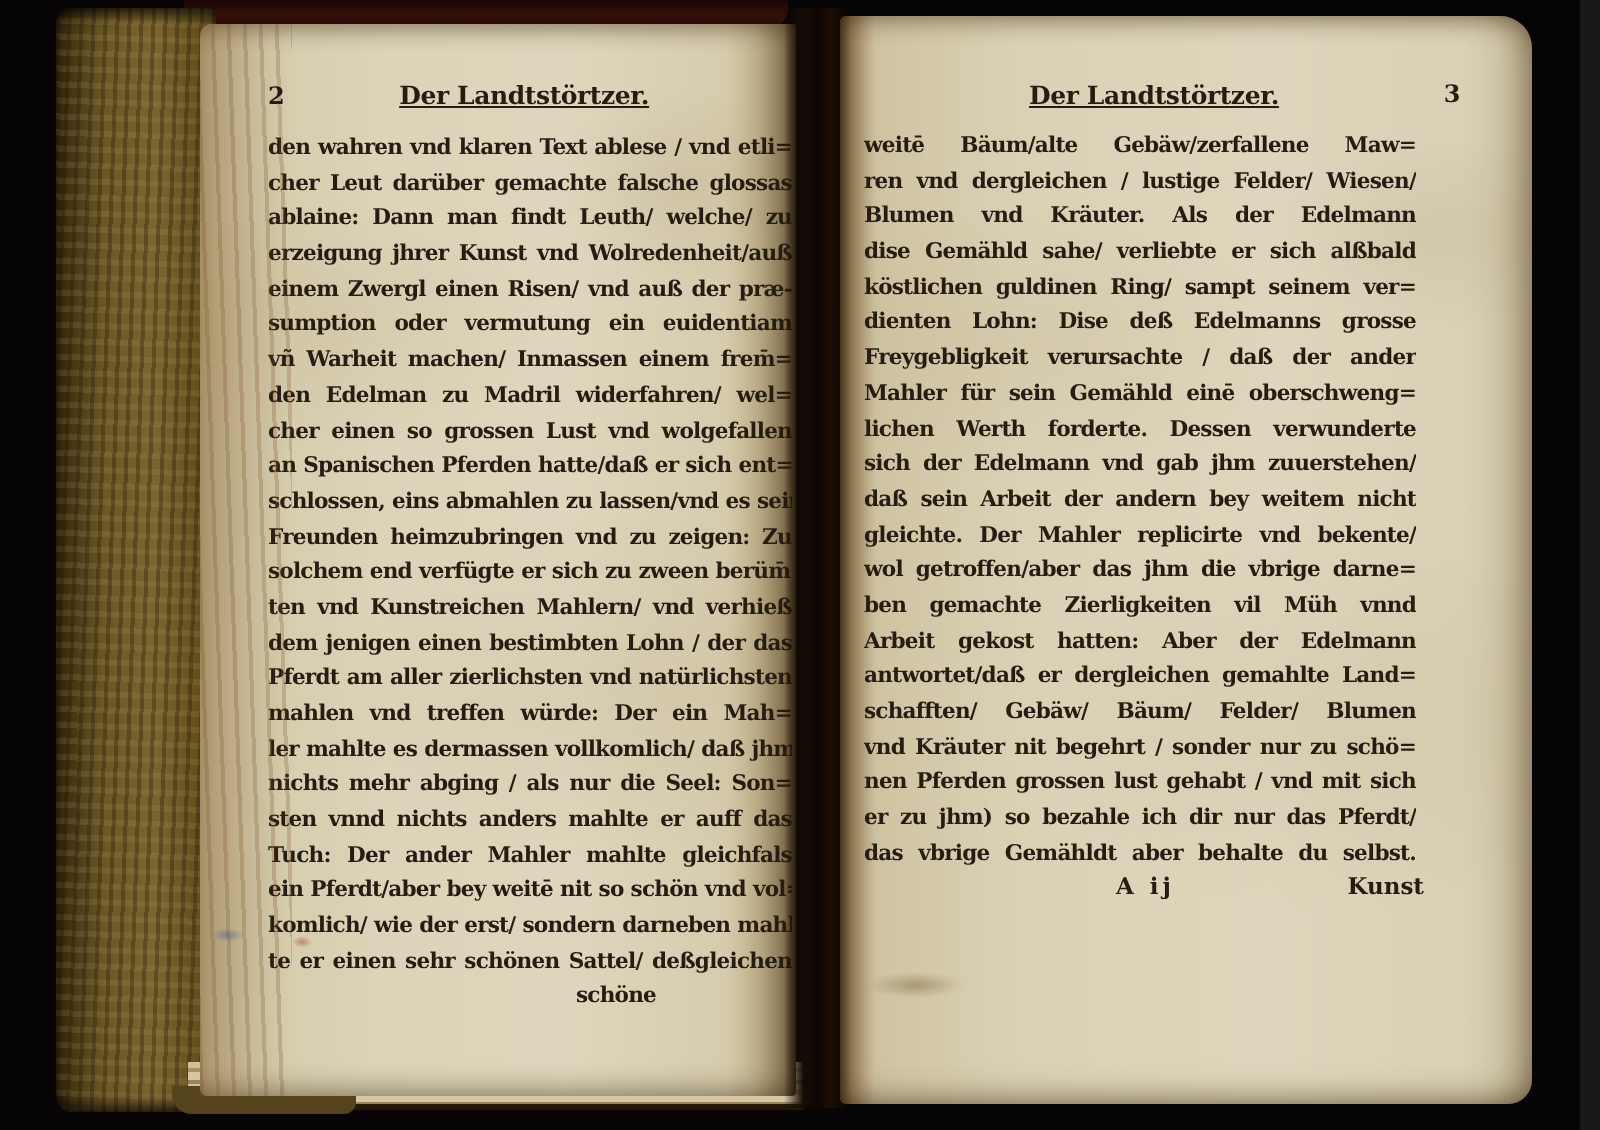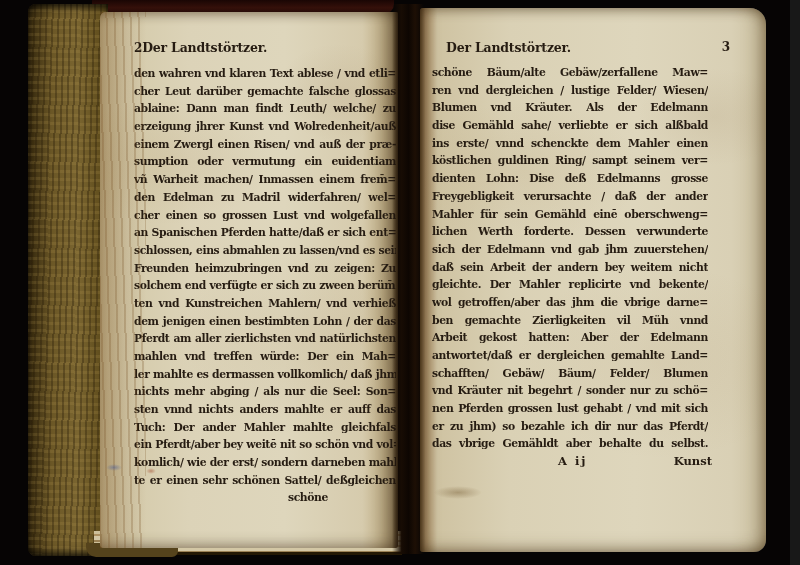--- a/index.html
+++ b/index.html
@@ -44,21 +44,21 @@
       radial-gradient(170px 100px at 30% 30%, rgba(150,118,66,.09), rgba(0,0,0,0) 70%),
       radial-gradient(210px 140px at 70% 65%, rgba(140,108,58,.08), rgba(0,0,0,0) 70%),
       radial-gradient(110px 70px at 85% 20%, rgba(130,100,60,.09), rgba(0,0,0,0) 70%),
       linear-gradient(90deg,#6d5430 0%,#b09469 1.6%,#cfc3a2 5%,#dad1b5 26%,#ded6bc 62%,#d9d0b5 90%,#cbc0a0 100%);
     box-shadow:inset 12px 0 16px -9px rgba(30,15,5,.6), inset -14px 0 18px -10px rgba(80,58,26,.55), inset 0 -12px 16px -10px rgba(80,58,26,.5), inset 0 10px 12px -8px rgba(80,58,26,.45);}
   
   .head-row{position:relative;display:flex;align-items:baseline;font-weight:700;font-size:12.5px;letter-spacing:-.2px;}
   .page-left .head-row{margin:28px 2px 0 34px;width:262px;}
   .page-right .head-row{margin:32px 0 0 12px;width:276px;}
   .pagenum{font-size:12px;}
-  .head-title{flex:1;text-align:left;}
+  .head-title{flex:1;text-align:center;text-decoration:underline;}
   .pagenum-right{position:absolute;right:-22px;top:0;}
   
   .textblock{font-weight:700;font-size:10.8px;letter-spacing:-.4px;word-spacing:.2px;}
   .page-left .textblock{margin:10px 2px 0 34px;width:262px;}
   .page-right .textblock{margin:9px 0 0 12px;width:276px;}
   .line{height:17.7px;line-height:17.7px;text-align:justify;text-align-last:justify;overflow:hidden;white-space:nowrap;}
   
   .catch-row-left{margin:1px 2px 0 34px;width:262px;text-align:right;padding-right:68px;box-sizing:border-box;
     font-weight:700;font-size:10.8px;letter-spacing:-.4px;}
   .sig-row{position:relative;margin:1px 0 0 12px;width:276px;height:18px;font-weight:700;font-size:11.5px;}
@@ -122,25 +122,24 @@
 
   <div class="gutter"></div>
 
   <div class="page page-right">
     <div class="head-row">
       <span style="width:14px"></span>
       <span class="head-title">Der Landtstörtzer.</span>
       <span class="pagenum pagenum-right">3</span>
     </div>
     <div class="textblock">
-        <div class="line">schöne Bäum/alte Gebäw/zerfallene Maw=</div>
+        <div class="line">weitē Bäum/alte Gebäw/zerfallene Maw=</div>
         <div class="line">ren vnd dergleichen / lustige Felder/ Wiesen/</div>
         <div class="line">Blumen vnd Kräuter.  Als der Edelmann</div>
         <div class="line">dise Gemähld sahe/ verliebte er sich alßbald</div>
-        <div class="line">ins erste/ vnnd schenckte dem Mahler einen</div>
         <div class="line">köstlichen guldinen Ring/ sampt seinem ver=</div>
         <div class="line">dienten Lohn: Dise deß Edelmanns grosse</div>
         <div class="line">Freygebligkeit verursachte / daß der ander</div>
         <div class="line">Mahler für sein Gemähld einē oberschweng=</div>
         <div class="line">lichen Werth forderte.  Dessen verwunderte</div>
         <div class="line">sich der Edelmann vnd gab jhm zuuerstehen/</div>
         <div class="line">daß sein Arbeit der andern bey weitem nicht</div>
         <div class="line">gleichte. Der Mahler replicirte vnd bekente/</div>
         <div class="line">wol getroffen/aber das jhm die vbrige darne=</div>
         <div class="line">ben gemachte Zierligkeiten vil Müh vnnd</div>

